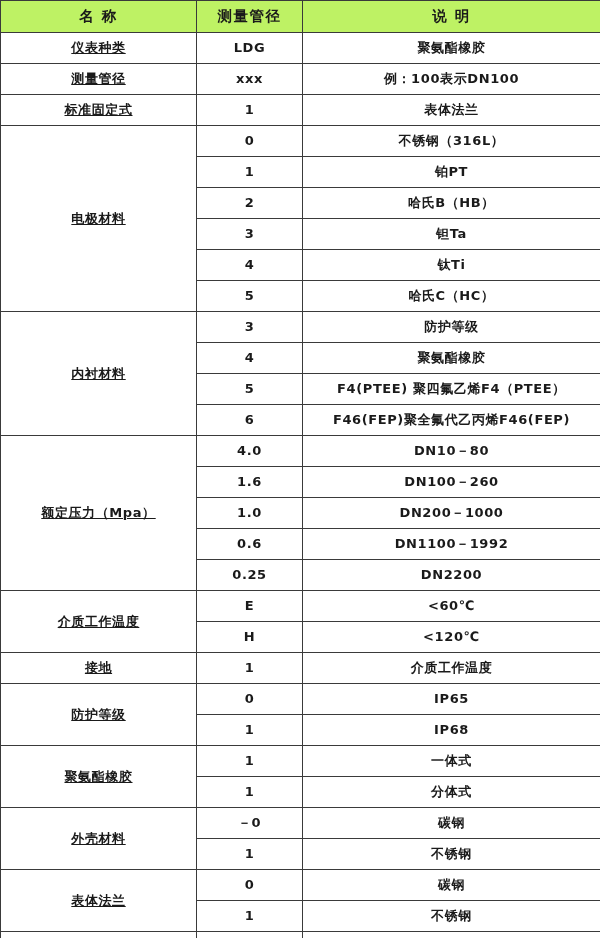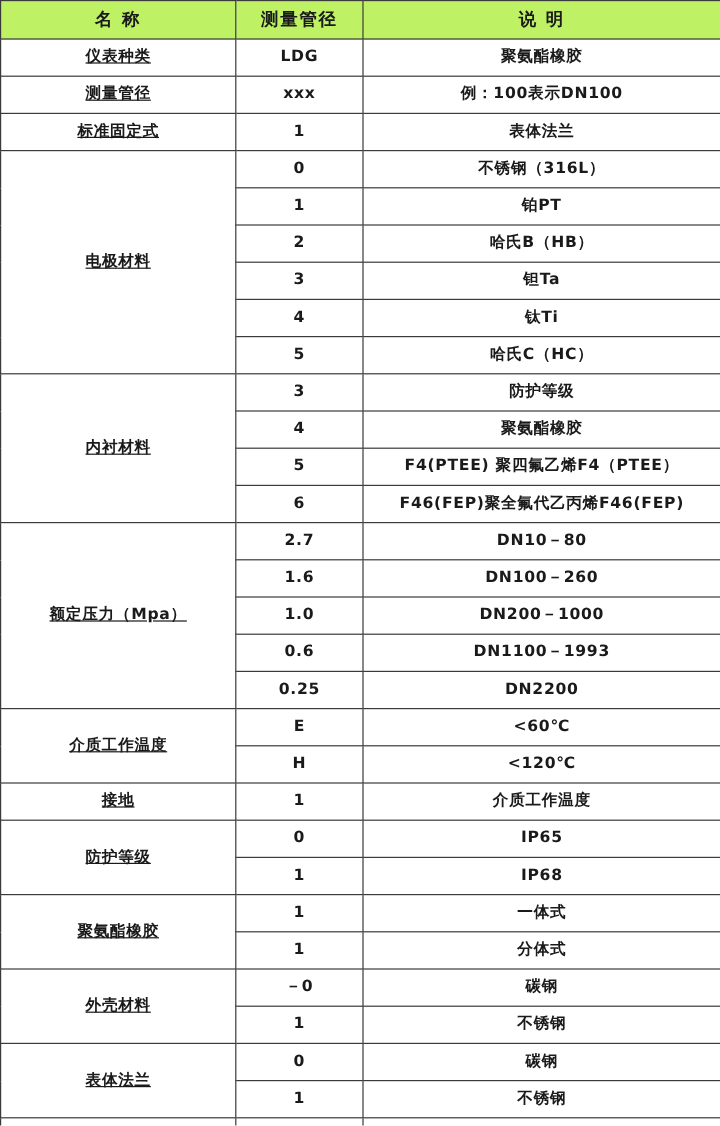--- a/index.html
+++ b/index.html
@@ -130,34 +130,34 @@
       <tr>
         <td class="code-cell">5</td>
         <td class="desc-cell tight">F4(PTEE) 聚四氟乙烯F4（PTEE）</td>
       </tr>
       <tr>
         <td class="code-cell">6</td>
         <td class="desc-cell tight">F46(FEP)聚全氟代乙丙烯F46(FEP)</td>
       </tr>
       <tr>
         <td class="name-cell" rowspan="5">额定压力（Mpa）</td>
-        <td class="code-cell">2.7</td>
+        <td class="code-cell">4.0</td>
         <td class="desc-cell">DN10－80</td>
       </tr>
       <tr>
         <td class="code-cell">1.6</td>
         <td class="desc-cell">DN100－260</td>
       </tr>
       <tr>
         <td class="code-cell">1.0</td>
         <td class="desc-cell">DN200－1000</td>
       </tr>
       <tr>
         <td class="code-cell">0.6</td>
-        <td class="desc-cell">DN1100－1993</td>
+        <td class="desc-cell">DN1100－1992</td>
       </tr>
       <tr>
         <td class="code-cell">0.25</td>
         <td class="desc-cell">DN2200</td>
       </tr>
       <tr>
         <td class="name-cell" rowspan="2">介质工作温度</td>
         <td class="code-cell">E</td>
         <td class="desc-cell">&lt;60℃</td>
       </tr>

